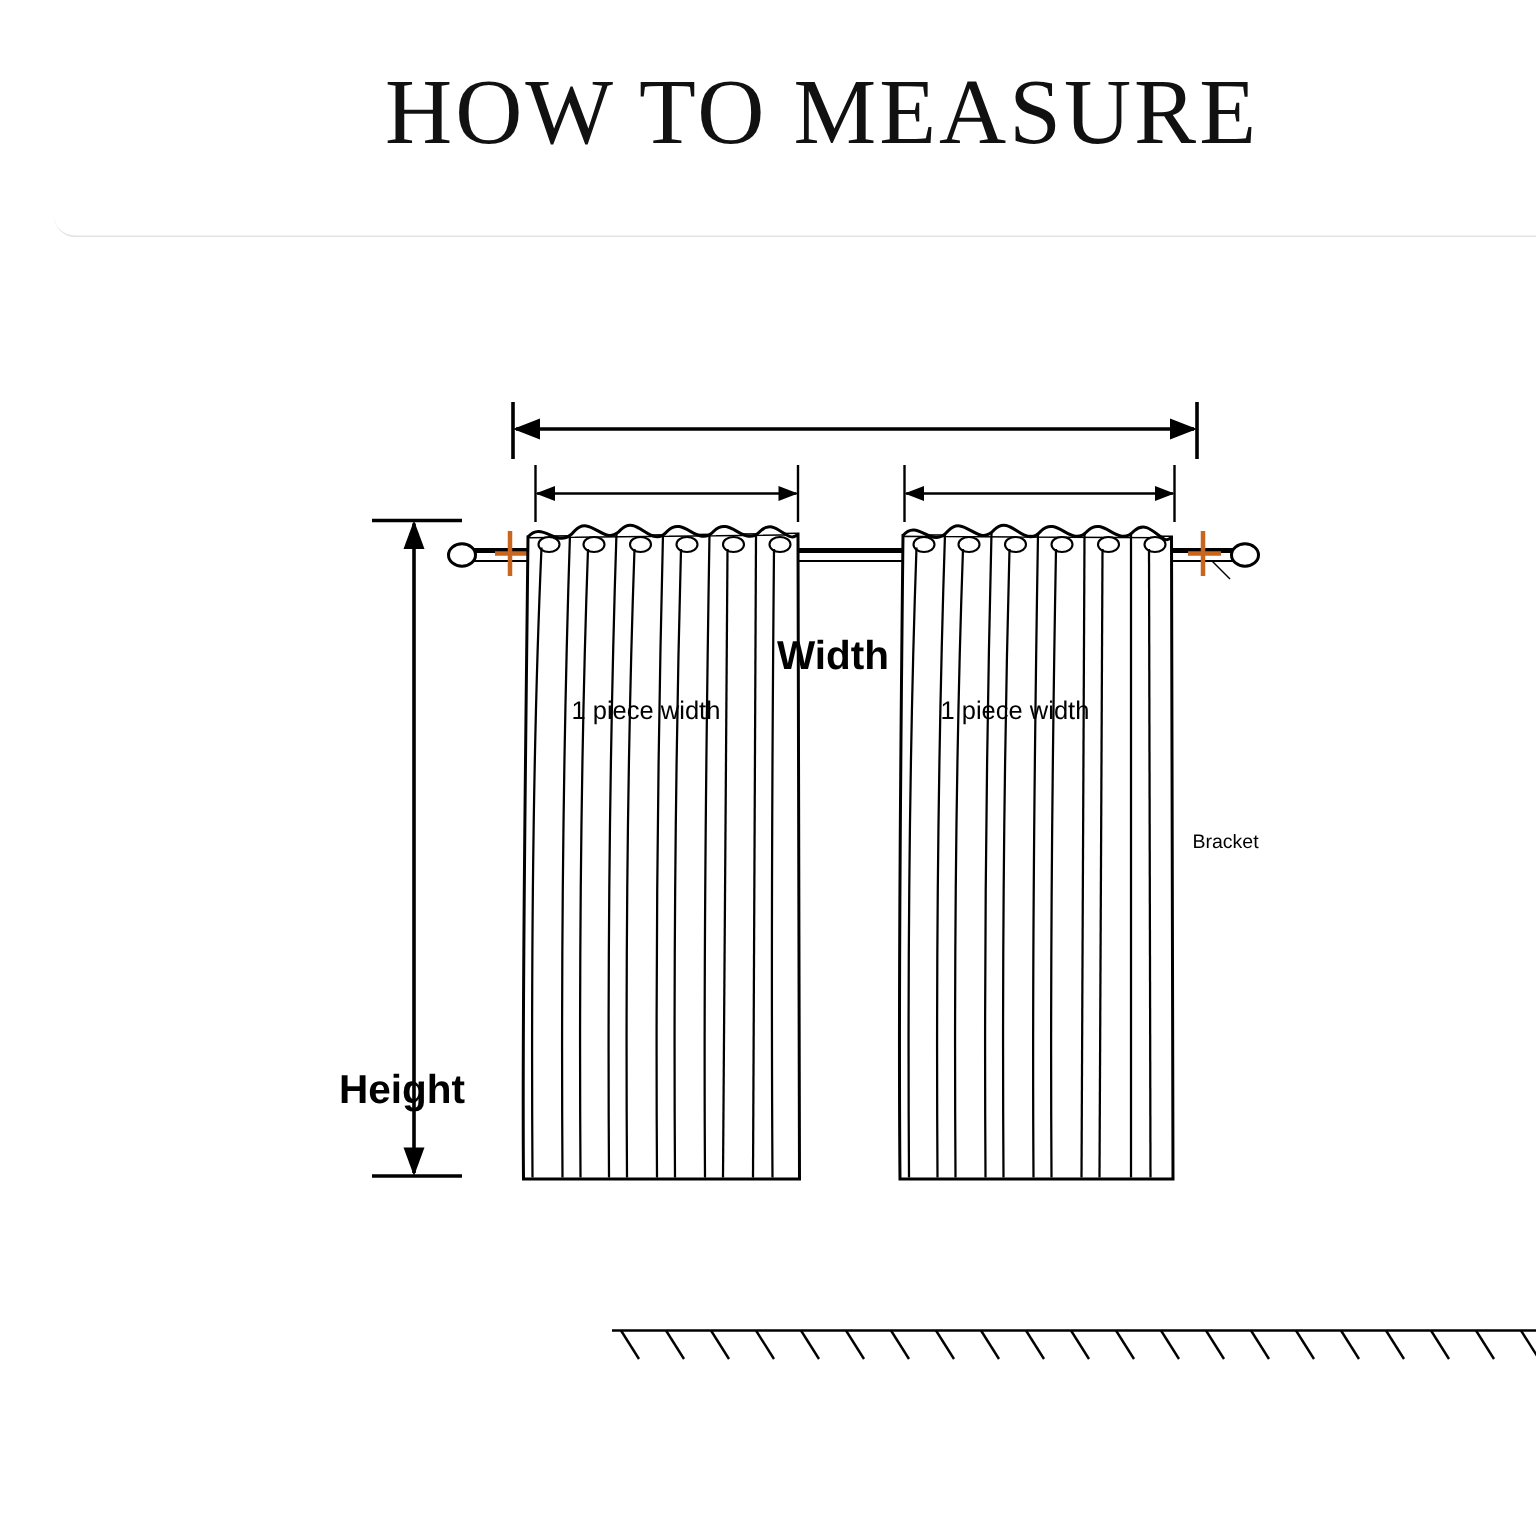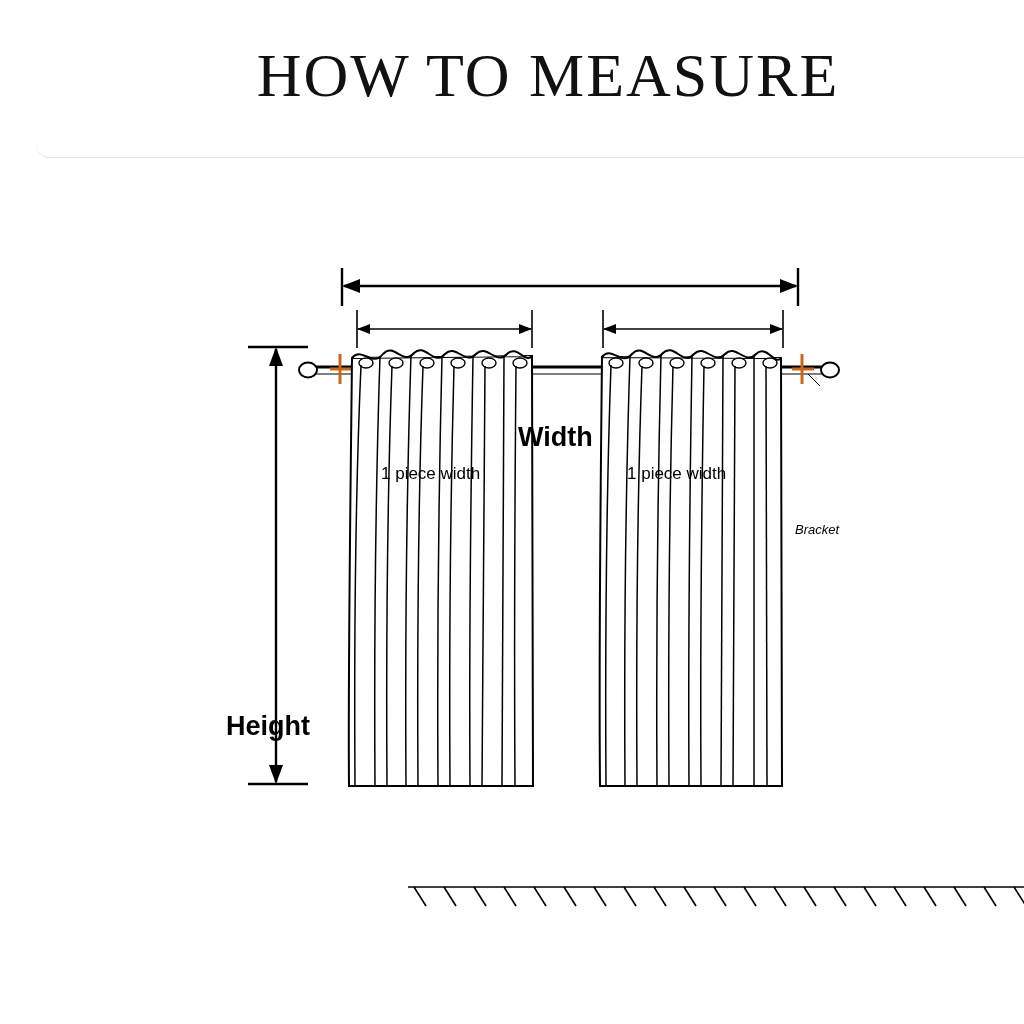--- a/index.html
+++ b/index.html
@@ -85,24 +85,23 @@
     font-weight: 400;
   }
   .lbl-piece-right {
     left: 591px;
     top: 306px;
     font-size: 17px;
     font-weight: 400;
   }
   .lbl-bracket {
     left: 759px;
-    top: 364px;
+    top: 395px;
     font-size: 13px;
     font-weight: 400;
-    font-style: italic;
   }
 </style>
 </head>
 <body>
 
 <div class="page">
 
   <div class="header">
     <div class="header-title">HOW TO MEASURE</div>
   </div>

